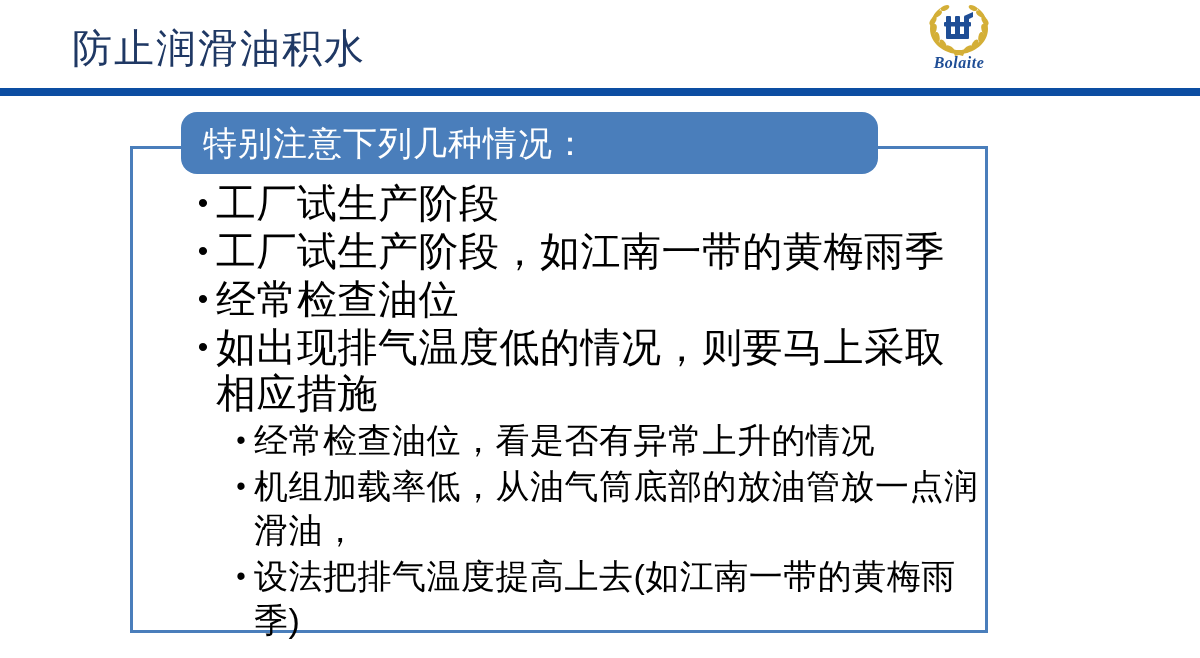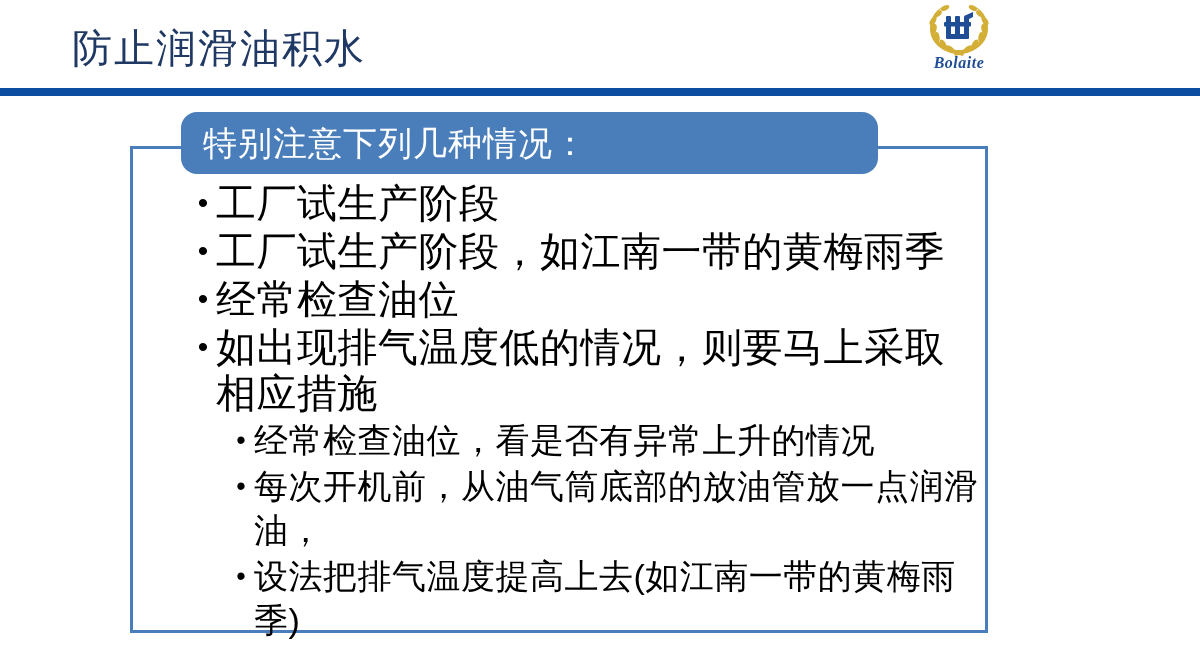--- a/index.html
+++ b/index.html
@@ -230,19 +230,19 @@
     <div class="bullet-row level-1">
       <span class="bullet-marker">•</span>
       <span class="bullet-text">如出现排气温度低的情况，则要马上采取相应措施</span>
     </div>
     <div class="bullet-row level-2">
       <span class="bullet-marker">•</span>
       <span class="bullet-text">经常检查油位，看是否有异常上升的情况</span>
     </div>
     <div class="bullet-row level-2">
       <span class="bullet-marker">•</span>
-      <span class="bullet-text">每次开机前，从油气筒底部的放油管放一点润滑油，</span>
+      <span class="bullet-text">机组加载率低，从油气筒底部的放油管放一点润滑油，</span>
     </div>
     <div class="bullet-row level-2">
       <span class="bullet-marker">•</span>
       <span class="bullet-text">设法把排气温度提高上去(如江南一带的黄梅雨季)</span>
     </div>
   </div>
 
 </body></html>

